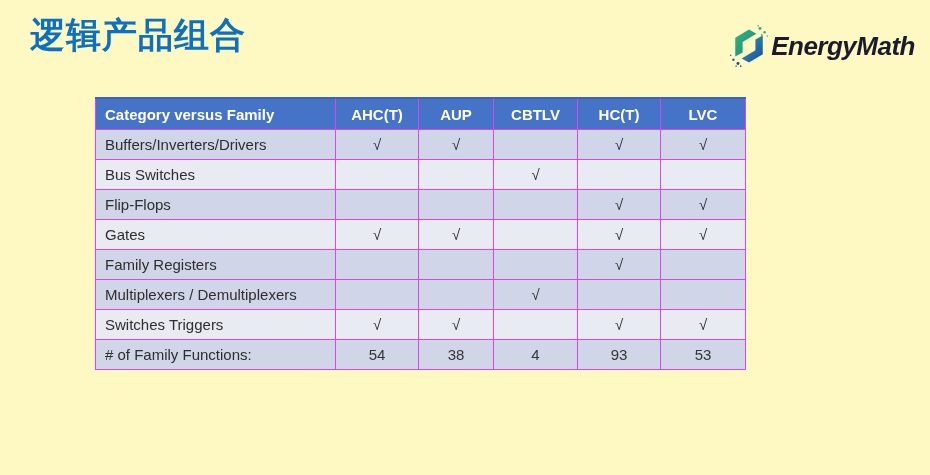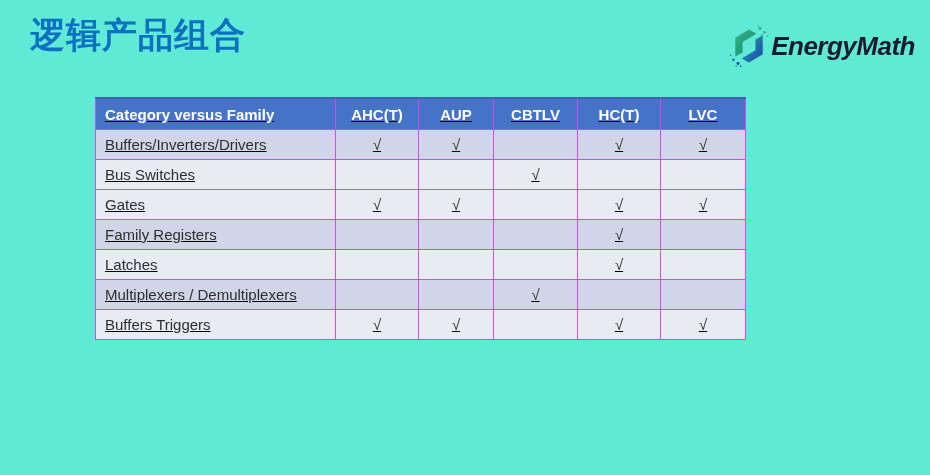--- a/index.html
+++ b/index.html
@@ -1,20 +1,20 @@
 <!DOCTYPE html>
 <html style="--title-blue: #0D70C1; --header-bg: #4573C7; --band-dark: #D0D5E8; --band-light: #E9EBF3;"><head>
 <meta charset="utf-8">
 <style>
   html, body { margin: 0; padding: 0; background: #fff; }
   .slide {
     position: relative;
     width: 930px;
     height: 475px;
-    background: #5eead4;
+    background: #fef9c3;
     overflow: hidden;
     font-family: "Liberation Sans", sans-serif;
   }
 
   
   .title {
     position: absolute;
     left: 30px;
     top: 12px;
     margin: 0;
@@ -42,21 +42,20 @@
   }
 
   
   table.ptable {
     position: absolute;
     left: 95px;
     top: 97px;
     width: 650px;
     border-collapse: collapse;
     table-layout: fixed;
-    text-decoration: underline;
   }
   .ptable th, .ptable td {
     border: 1px solid #d946ef;
     height: 29px;
     padding: 0;
     font-size: 15px;
     vertical-align: middle;
   }
   .ptable thead th {
     background: var(--header-bg, #4573C7);
@@ -142,56 +141,64 @@
           <td>√</td>
         </tr>
         <tr class="band-light">
           <td class="cat-cell">Bus Switches</td>
           <td></td>
           <td></td>
           <td>√</td>
           <td></td>
           <td></td>
         </tr>
+        <tr class="band-dark">
+          <td class="cat-cell">Flip-Flops</td>
+          <td></td>
+          <td></td>
+          <td></td>
+          <td>√</td>
+          <td>√</td>
+        </tr>
         <tr class="band-light">
           <td class="cat-cell">Gates</td>
           <td>√</td>
           <td>√</td>
           <td></td>
           <td>√</td>
           <td>√</td>
         </tr>
         <tr class="band-dark">
           <td class="cat-cell">Family Registers</td>
           <td></td>
           <td></td>
           <td></td>
           <td>√</td>
           <td></td>
         </tr>
+        <tr class="band-dark">
+          <td class="cat-cell">Multiplexers / Demultiplexers</td>
+          <td></td>
+          <td></td>
+          <td>√</td>
+          <td></td>
+          <td></td>
+        </tr>
         <tr class="band-light">
-          <td class="cat-cell">Latches</td>
-          <td></td>
-          <td></td>
-          <td></td>
-          <td>√</td>
-          <td></td>
-        </tr>
-        <tr class="band-dark">
-          <td class="cat-cell">Multiplexers / Demultiplexers</td>
-          <td></td>
-          <td></td>
-          <td>√</td>
-          <td></td>
-          <td></td>
-        </tr>
-        <tr class="band-light">
-          <td class="cat-cell">Buffers Triggers</td>
-          <td>√</td>
-          <td>√</td>
-          <td></td>
-          <td>√</td>
-          <td>√</td>
+          <td class="cat-cell">Switches Triggers</td>
+          <td>√</td>
+          <td>√</td>
+          <td></td>
+          <td>√</td>
+          <td>√</td>
+        </tr>
+        <tr class="band-dark">
+          <td class="cat-cell"># of Family Functions:</td>
+          <td>54</td>
+          <td>38</td>
+          <td>4</td>
+          <td>93</td>
+          <td>53</td>
         </tr>
       </tbody>
   </table>
 
 </div>
 
 </body></html>

